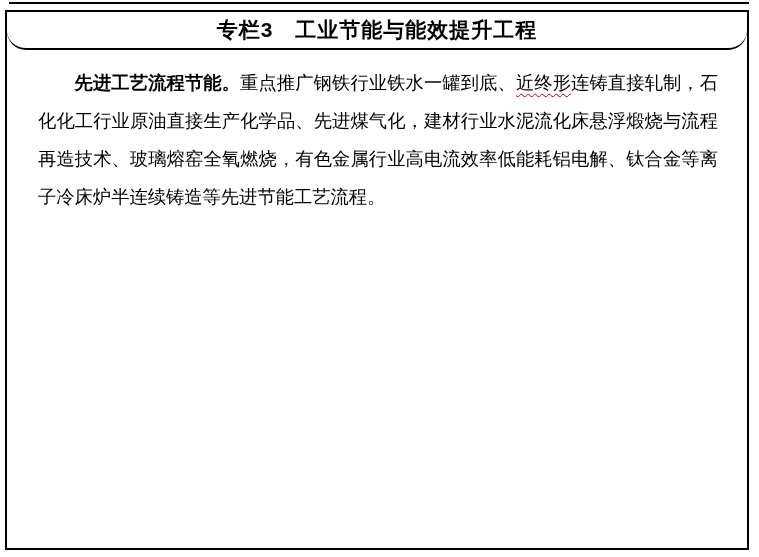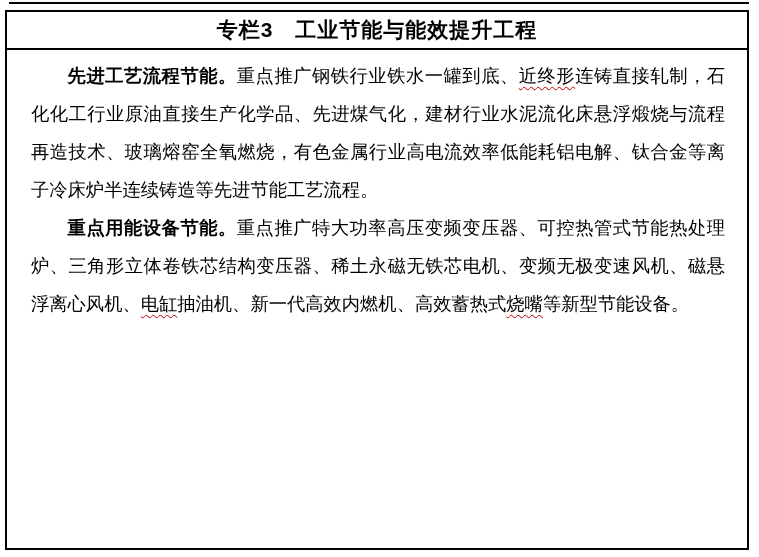--- a/index.html
+++ b/index.html
@@ -33,29 +33,30 @@
   .panel-title {
     height: 36px;
     line-height: 36px;
     text-align: center;
     border-bottom: 2px solid #000000;
     font-family: "Liberation Sans", sans-serif;
     font-weight: bold;
     font-size: 21px;
     letter-spacing: 1px;
     white-space: nowrap;
+    border-radius: 19px;
   }
   .panel-body {
     padding: 7px 22px 0 24px;
     font-size: 18.3px;
     line-height: 38px;
     text-align: justify;
   }
   .para {
-    margin: 0;
+    margin: 7px;
     text-indent: 2em;
   }
   .lead {
     font-family: "Liberation Sans", sans-serif;
     font-weight: bold;
   }
   .squiggle {
     text-decoration-line: underline;
     text-decoration-style: wavy;
     text-decoration-color: #c00000;
@@ -65,16 +66,15 @@
 </style>
 </head>
 <body>
 
 <div class="page">
   <div class="top-rule"></div>
   <div class="panel">
     <div class="panel-title">专栏3　工业节能与能效提升工程</div>
     <div class="panel-body">
         <p class="para"><span class="lead">先进工艺流程节能。</span><span>重点推广钢铁行业铁水一罐到底、</span><span class="squiggle">近终形</span><span>连铸直接轧制，石化化工行业原油直接生产化学品、先进煤气化，建材行业水泥流化床悬浮煅烧与流程再造技术、玻璃熔窑全氧燃烧，有色金属行业高电流效率低能耗铝电解、钛合金等离子冷床炉半连续铸造等先进节能工艺流程。</span></p>
-        <p class="para"><span class="lead">重点用能设备节能。</span><span>重点推广特大功率高压变频变压器、可控热管式节能热处理炉、三角形立体卷铁芯结构变压器、稀土永磁无铁芯电机、变频无极变速风机、磁悬浮离心风机、</span><span class="squiggle">电缸</span><span>抽油机、新一代高效内燃机、高效蓄热式</span><span class="squiggle">烧嘴</span><span>等新型节能设备。</span></p>
       </div>
   </div>
 </div>
 
 </body></html>

